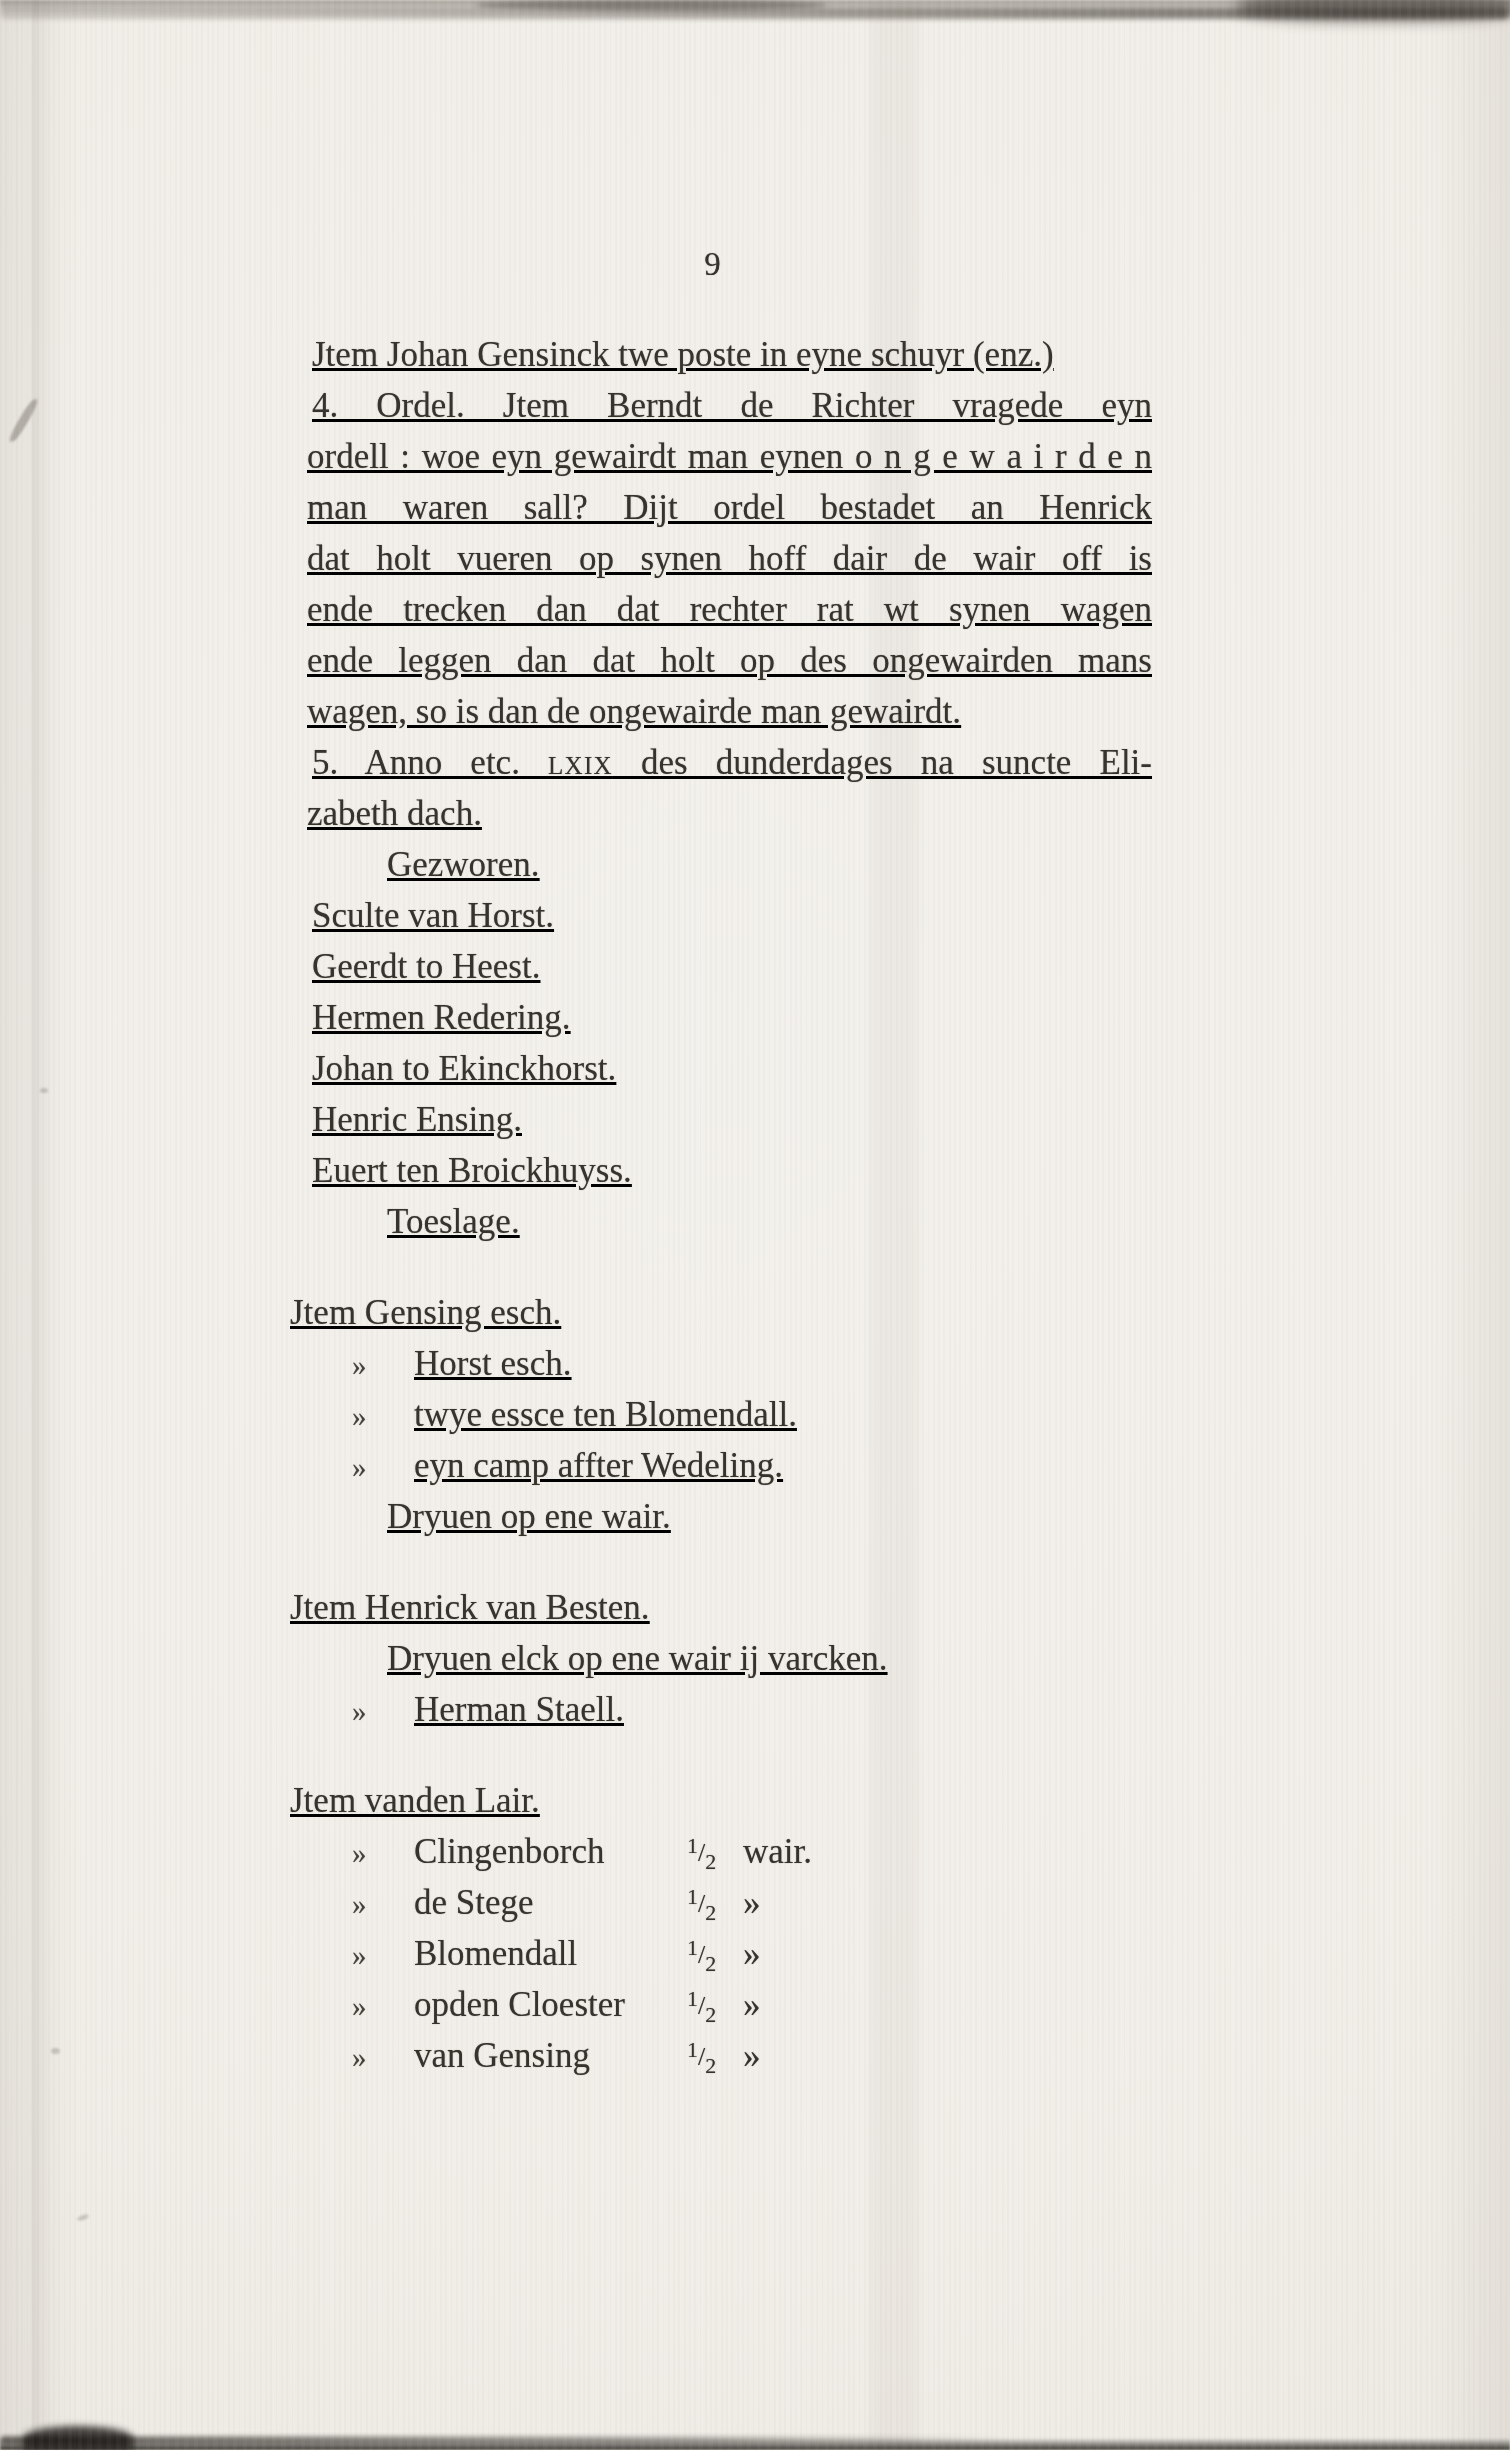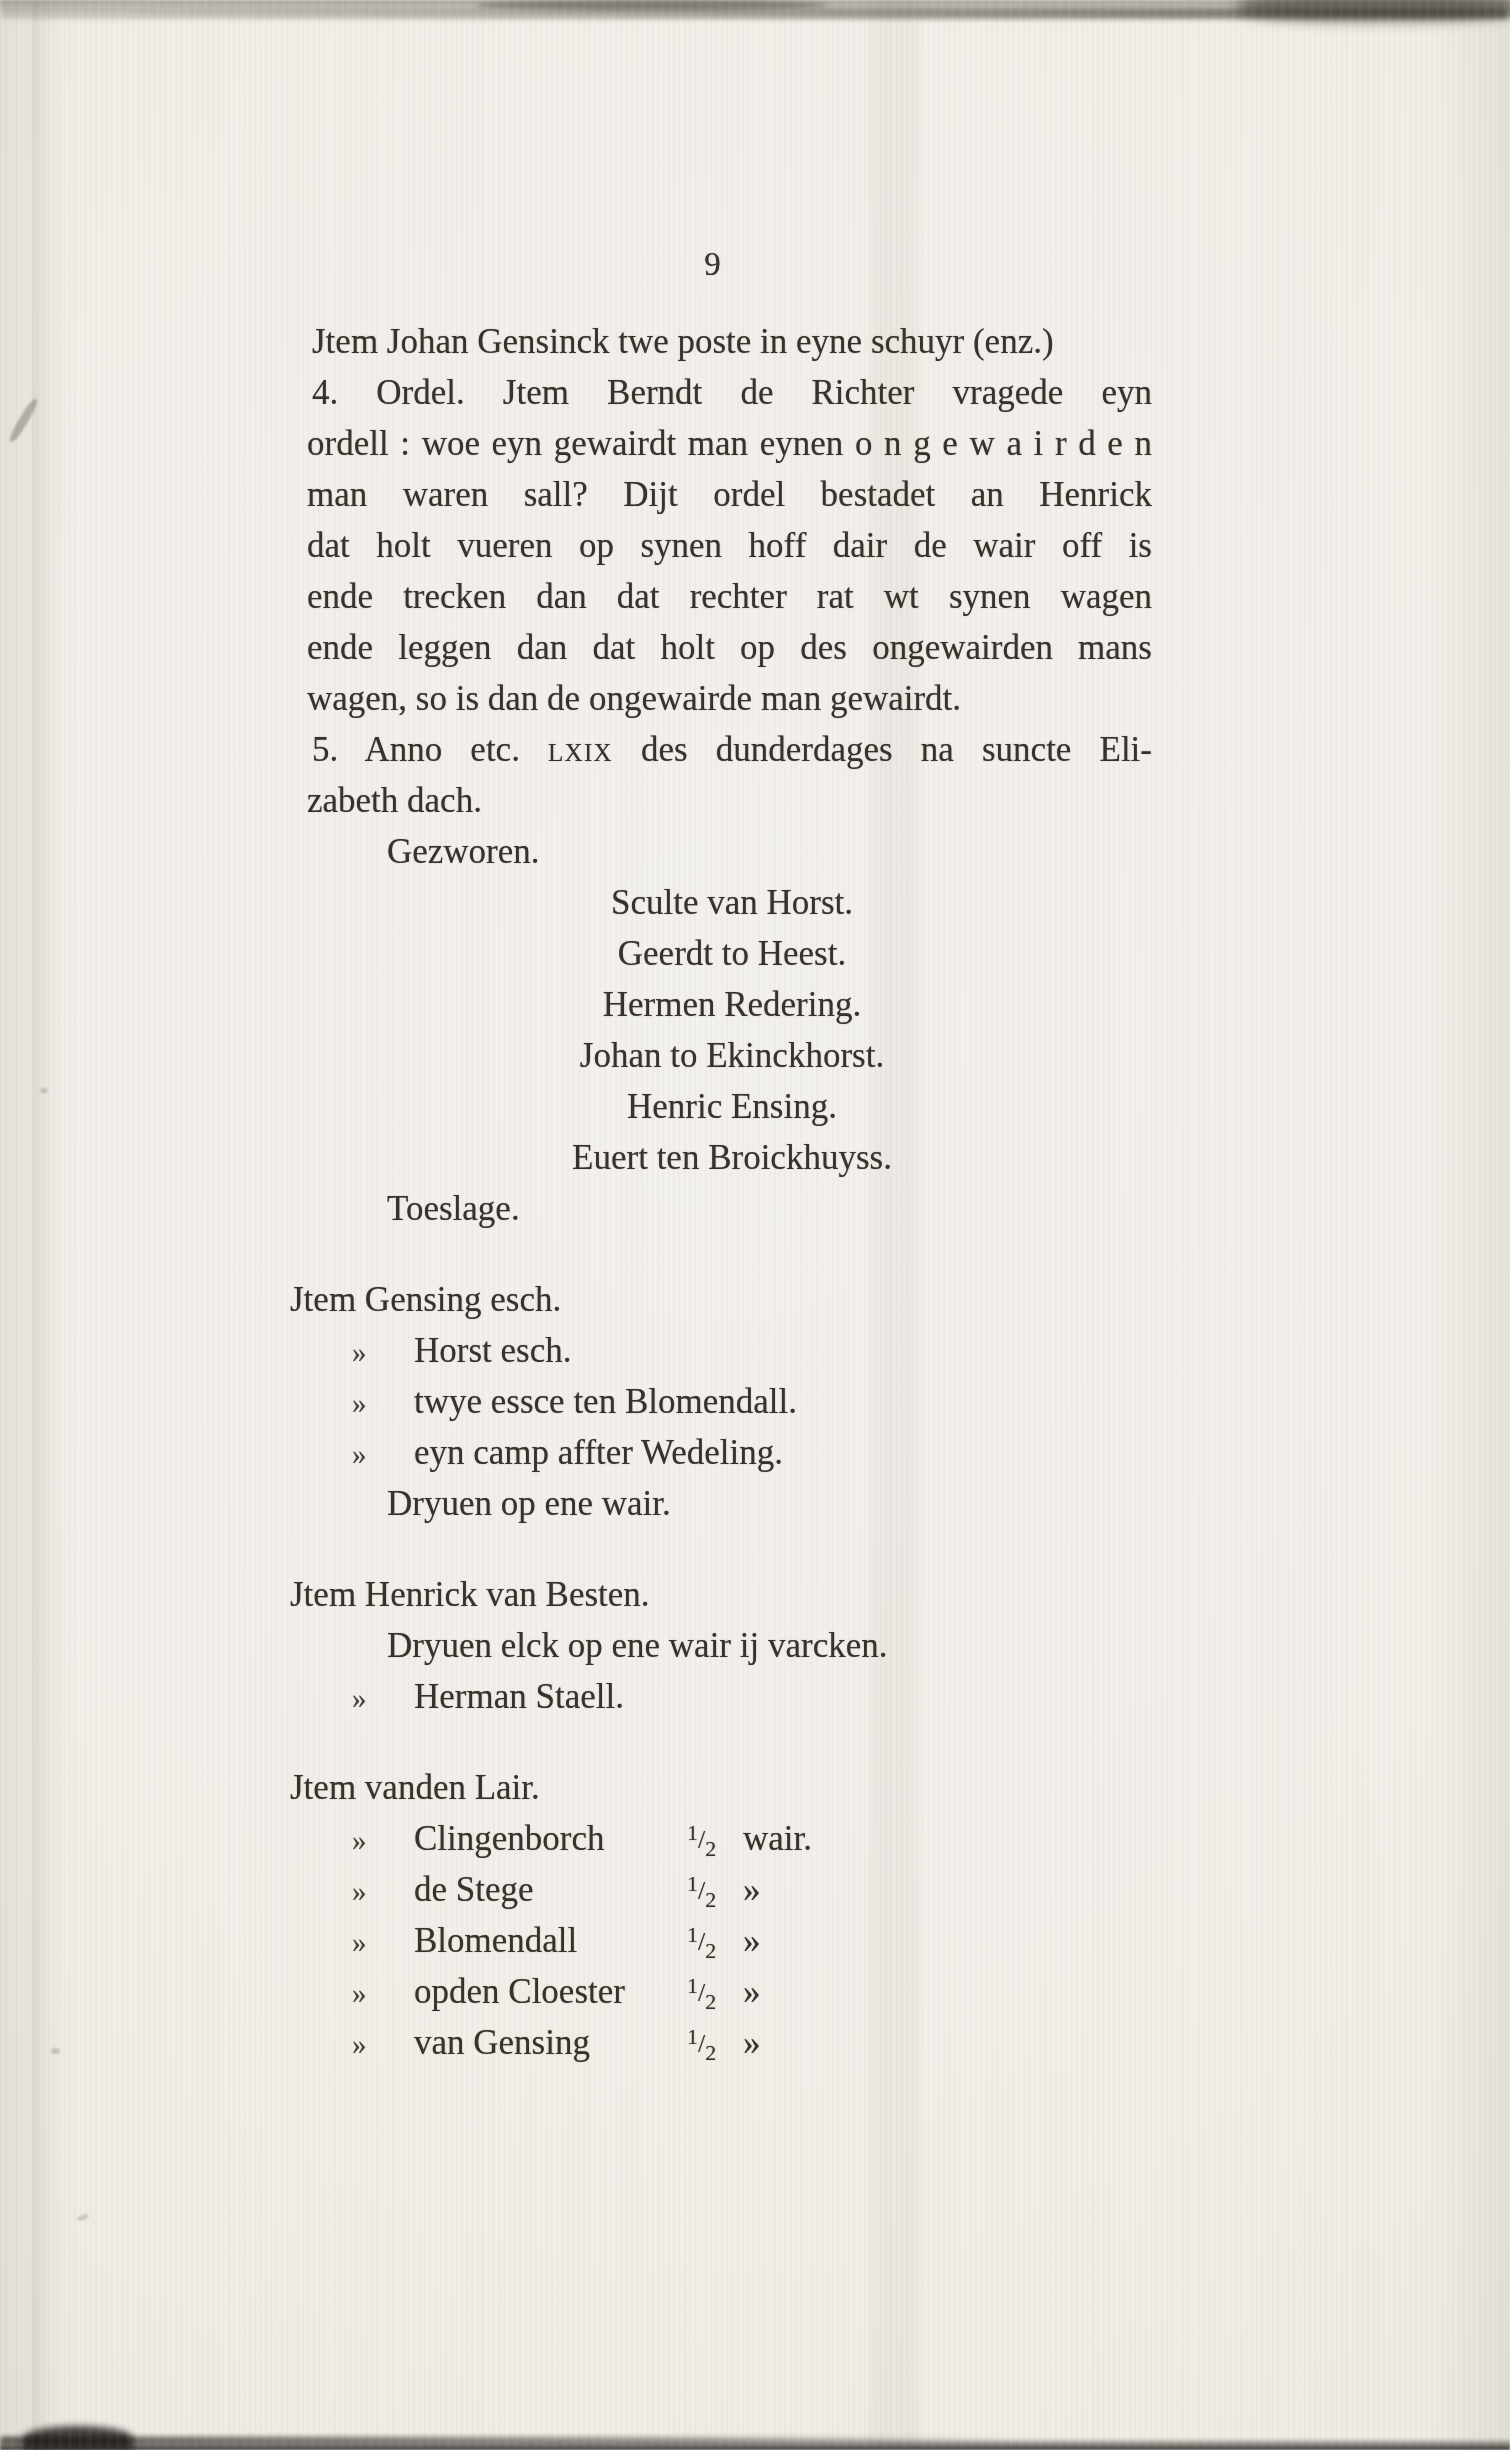--- a/index.html
+++ b/index.html
@@ -50,29 +50,29 @@
   .speck{position:absolute;border-radius:50%;background:rgba(60,55,48,.22);filter:blur(0.9px);}
   .speck.s1{left:40px;top:1088px;width:8px;height:5.3px;}
   .speck.s2{left:51px;top:2048px;width:8.8px;height:6.2px;}
   .speck.s3{left:77px;top:2215px;width:12.3px;height:5.3px;transform:rotate(-20deg);}
 
   
   .page-number{
     position:absolute;left:664px;top:246px;width:97px;text-align:center;
     font-size:33px;color:#36322c;text-shadow:0 0 1.1px rgba(54,50,44,.55);
   }
-  .text-block{position:absolute;left:264px;top:316px;width:888px;}
+  .text-block{position:absolute;left:264px;top:329px;width:888px;text-decoration:underline;}
   .line{
     height:51px;line-height:51px;font-size:35px;color:#36322c;
     text-shadow:0 0 1.1px rgba(54,50,44,.5);white-space:nowrap;
   }
   .line.justify{white-space:normal;text-align:justify;text-align-last:justify;}
   .line.flush{padding-left:0;margin-left:43px;}
   .line.indent{padding-left:48px;}
-  .line.name{padding-left:48px;text-align:center;}
+  .line.name{padding-left:48px;}
   .line.item{padding-left:26px;margin-top:40px;}
   .line.center{padding-left:123px;}
   .line.ditto,.line.ditto-frac{padding-left:88px;}
   .ditto-mark{display:inline-block;width:62px;font-size:29px;color:#45403a;}
   .fname{display:inline-block;width:273px;}
   .frac{display:inline-block;width:56px;font-size:22px;letter-spacing:0;}
   .frac .num{position:relative;top:-9.7px;}
   .frac .slash{position:relative;top:-1.8px;font-size:26px;}
   .frac .den{position:relative;top:6.2px;}
   .unit{display:inline-block;}

